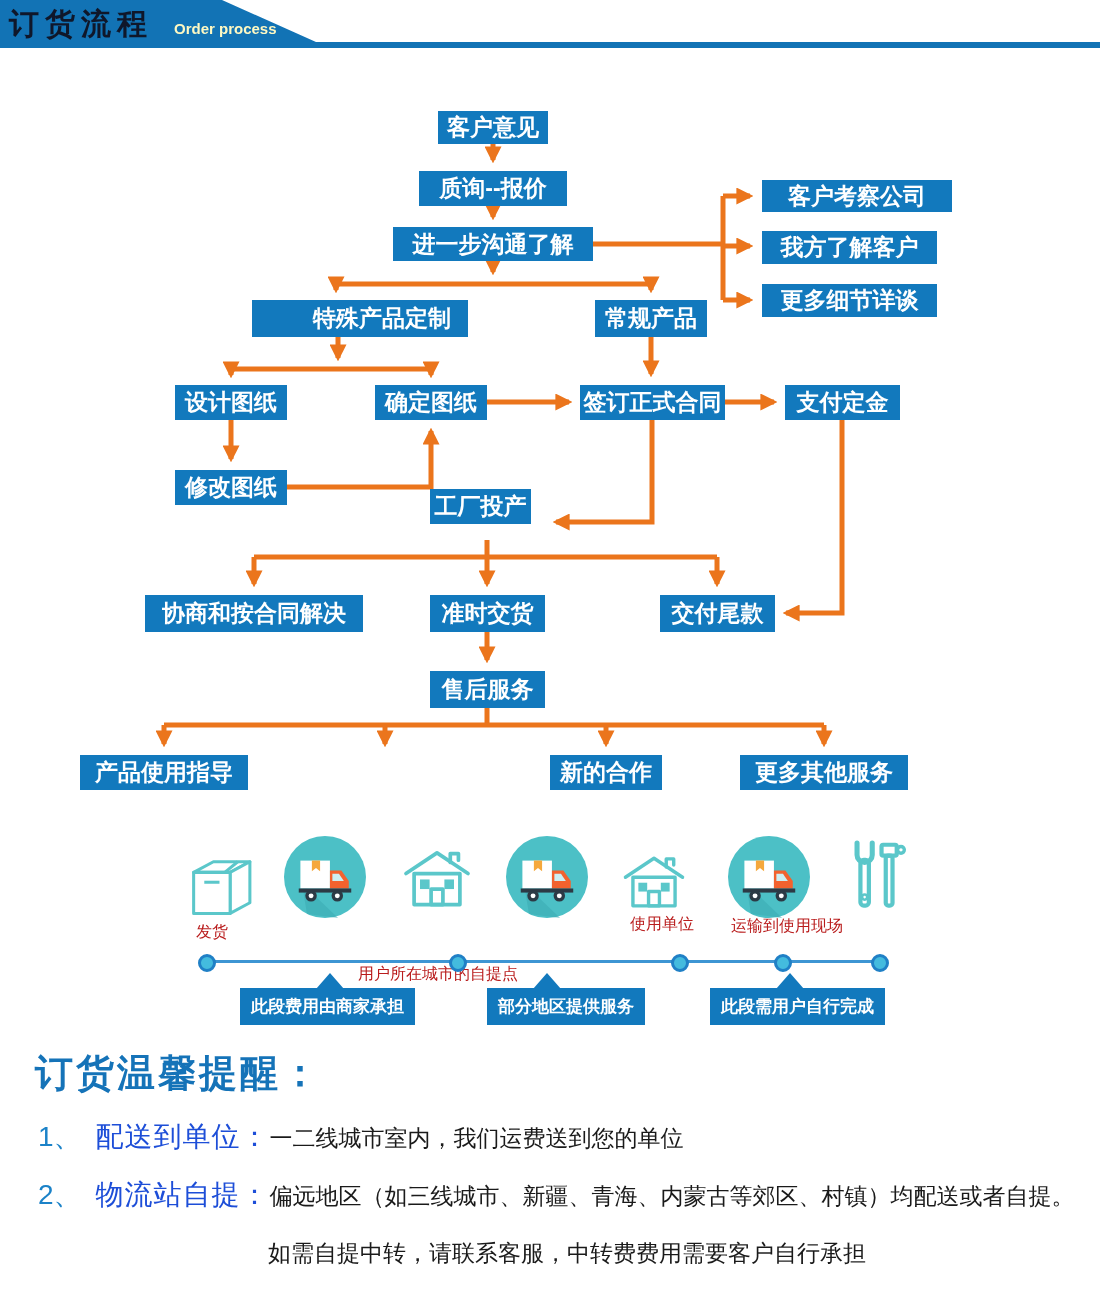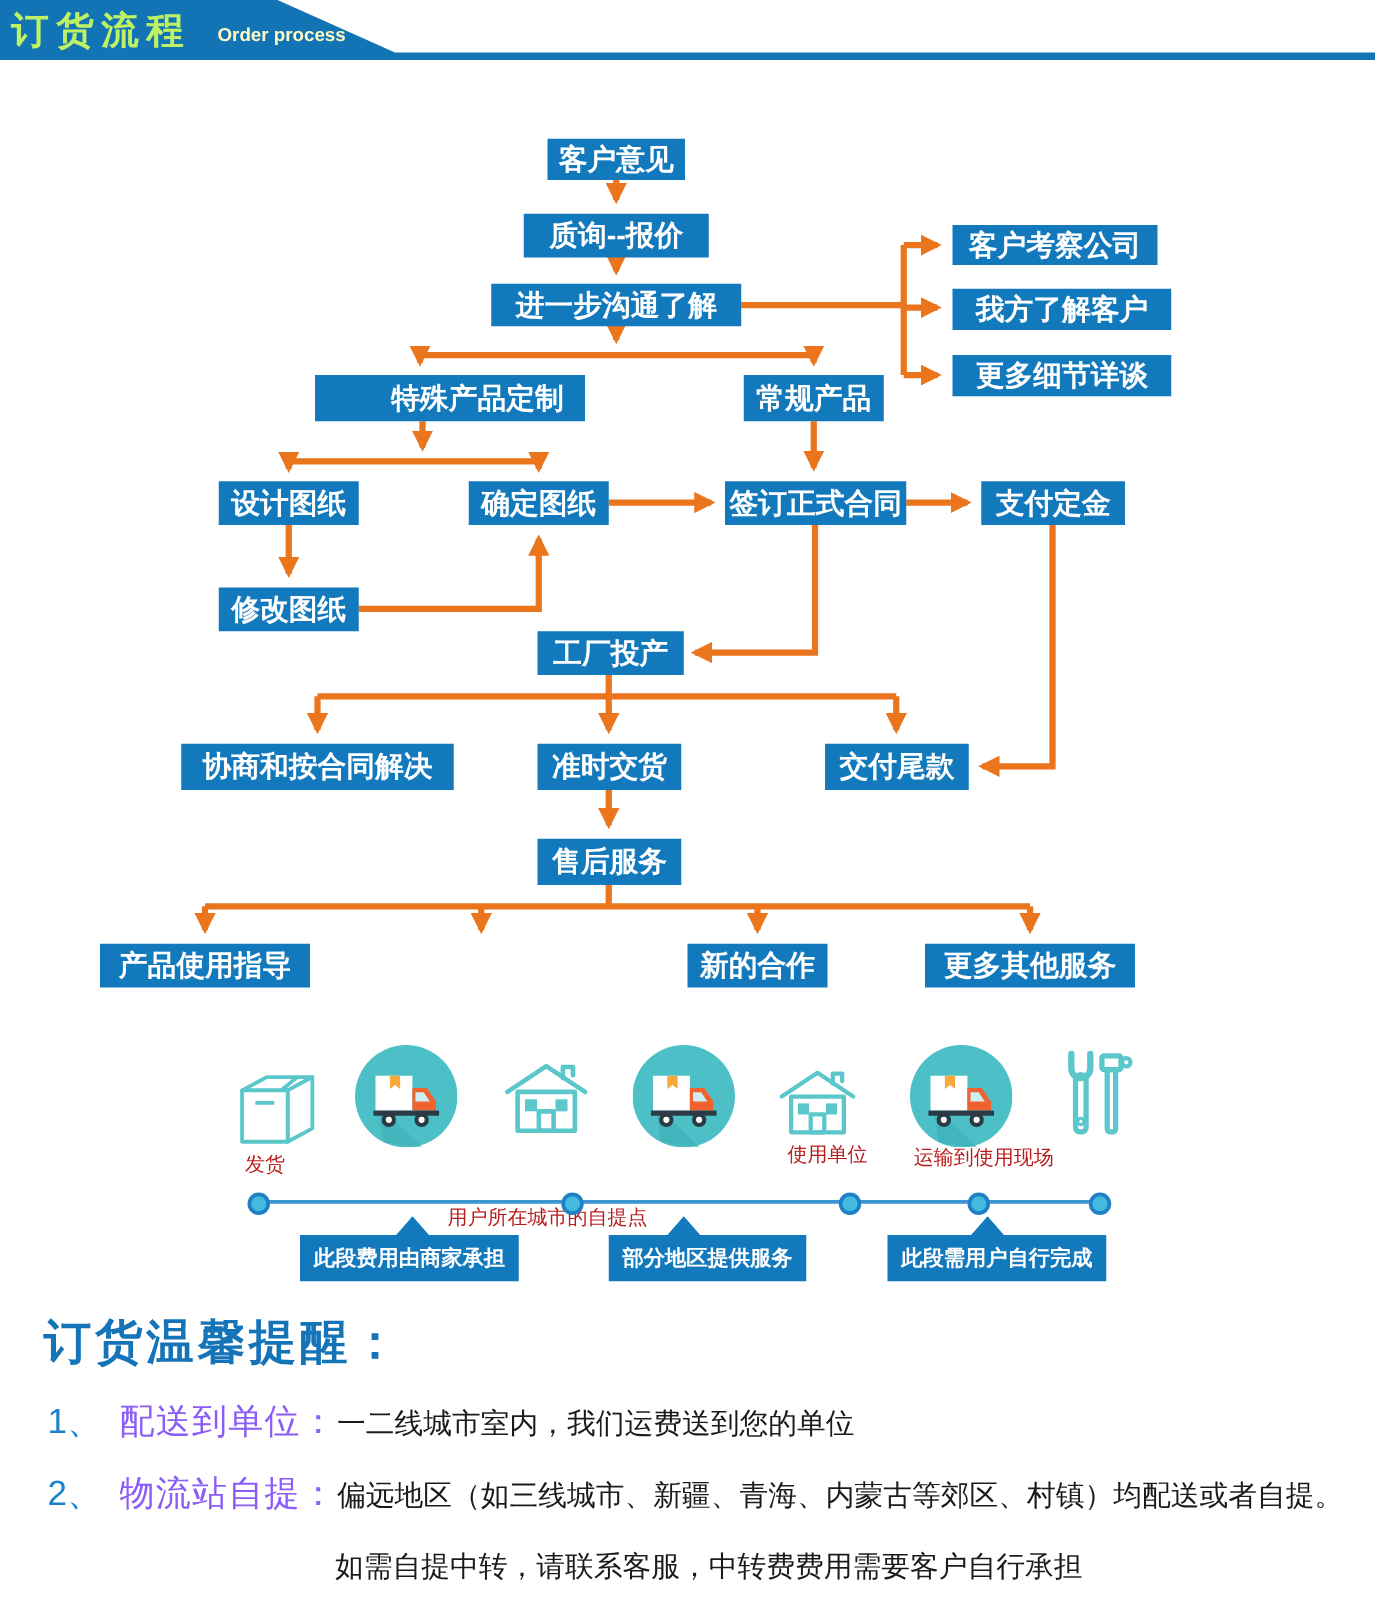--- a/index.html
+++ b/index.html
@@ -2,21 +2,21 @@
 <html><head>
 <meta charset="utf-8">
 <style>
   html,body{margin:0;padding:0;background:#fff;}
   .page{position:relative;width:1100px;height:1291px;background:#fff;overflow:hidden;
         font-family:"Liberation Sans","DejaVu Sans",sans-serif;}
   
   .banner{position:absolute;left:0;top:0;width:1100px;height:48px;background:#1273B5;
           -webkit-clip-path:polygon(0 0,222px 0,316px 42px,1100px 42px,1100px 48px,0 48px);
           clip-path:polygon(0 0,222px 0,316px 42px,1100px 42px,1100px 48px,0 48px);}
-  .banner .zh{position:absolute;left:9px;top:4px;color:#bef264;font-size:30px;font-weight:bold;letter-spacing:6px;}
+  .banner .zh{position:absolute;left:9px;top:4px;color:#0f172a;font-size:30px;font-weight:bold;letter-spacing:6px;}
   .banner .en{position:absolute;left:174px;top:20px;color:#fef9c3;font-size:15px;font-weight:bold;}
   
   .fc-box{position:absolute;background:#1279BD;color:#fff;font-weight:bold;font-size:23px;
           display:flex;align-items:center;justify-content:center;text-align:center;white-space:nowrap;}
   svg.connectors{position:absolute;left:0;top:0;pointer-events:none;}
   
   .icn{position:absolute;}
   .icn-label{position:absolute;font-size:16px;color:#b91c1c;white-space:nowrap;}
   
   .tl-line{position:absolute;left:207px;top:960px;width:673px;height:3px;background:#3D95D3;}
@@ -26,21 +26,21 @@
   .flag{position:absolute;top:988px;background:#1279BD;color:#fff;font-weight:bold;font-size:17px;
         padding:7px 11px;white-space:nowrap;}
   .flag-tip{position:absolute;top:973px;width:0;height:0;
             border-left:14px solid transparent;border-right:14px solid transparent;
             border-bottom:16px solid #1279BD;}
   
   .reminder-heading{position:absolute;left:35px;top:1048px;font-size:38px;font-weight:bold;
                     color:#1573B8;letter-spacing:3px;white-space:nowrap;}
   .reminder-item{position:absolute;display:flex;align-items:baseline;white-space:nowrap;}
   .reminder-item .num{color:#1B82C8;font-size:28px;margin-right:14px;}
-  .reminder-item .lbl{color:#8b5cf6;font-size:28px;letter-spacing:1px;}
+  .reminder-item .lbl{color:#1d4ed8;font-size:28px;letter-spacing:1px;}
   .reminder-item .txt{color:#1a1a1a;font-size:23px;}
   .hidden-defs{position:absolute;width:0;height:0;overflow:hidden;}
 </style>
 </head>
 <body>
 
 <div class="page">
 
   <div class="banner">
     <span class="zh">订货流程</span>
@@ -101,31 +101,31 @@
       <path d="M164,725 L164,744" marker-end="url(#ah)"></path>
       <path d="M385,725 L385,744" marker-end="url(#ah)"></path>
       <path d="M606,725 L606,744" marker-end="url(#ah)"></path>
       <path d="M824,725 L824,744" marker-end="url(#ah)"></path>
     </g>
   </svg>
 
   <div class="fc-box" style="left:438px;top:111px;width:110px;height:33px;">客户意见</div>
   <div class="fc-box" style="left:419px;top:171px;width:148px;height:35px;">质询--报价</div>
   <div class="fc-box" style="left:393px;top:227px;width:200px;height:34px;">进一步沟通了解</div>
-  <div class="fc-box" style="left:762px;top:180px;width:164px;height:32px;">客户考察公司</div>
+  <div class="fc-box" style="left:762px;top:180px;width:190px;height:32px;">客户考察公司</div>
   <div class="fc-box" style="left:762px;top:231px;width:175px;height:33px;">我方了解客户</div>
   <div class="fc-box" style="left:762px;top:284px;width:175px;height:33px;">更多细节详谈</div>
   <div class="fc-box" style="left:252px;top:300px;width:172px;height:37px;padding-left:44px;">特殊产品定制</div>
   <div class="fc-box" style="left:595px;top:300px;width:112px;height:37px;">常规产品</div>
   <div class="fc-box" style="left:175px;top:385px;width:112px;height:35px;">设计图纸</div>
   <div class="fc-box" style="left:375px;top:385px;width:112px;height:35px;">确定图纸</div>
   <div class="fc-box" style="left:580px;top:385px;width:145px;height:35px;">签订正式合同</div>
   <div class="fc-box" style="left:785px;top:385px;width:115px;height:35px;">支付定金</div>
   <div class="fc-box" style="left:175px;top:470px;width:112px;height:35px;">修改图纸</div>
-  <div class="fc-box" style="left:430px;top:505px;width:117px;height:35px;">工厂投产</div>
+  <div class="fc-box" style="left:430px;top:489px;width:101px;height:35px;">工厂投产</div>
   <div class="fc-box" style="left:145px;top:595px;width:218px;height:37px;">协商和按合同解决</div>
   <div class="fc-box" style="left:430px;top:595px;width:115px;height:37px;">准时交货</div>
   <div class="fc-box" style="left:660px;top:595px;width:115px;height:37px;">交付尾款</div>
   <div class="fc-box" style="left:430px;top:671px;width:115px;height:37px;">售后服务</div>
   <div class="fc-box" style="left:80px;top:755px;width:168px;height:35px;">产品使用指导</div>
   <div class="fc-box" style="left:550px;top:755px;width:112px;height:35px;">新的合作</div>
   <div class="fc-box" style="left:740px;top:755px;width:168px;height:35px;">更多其他服务</div>
 
   <svg class="hidden-defs" aria-hidden="true">
     <symbol id="sym-truck" viewBox="0 0 100 100">

